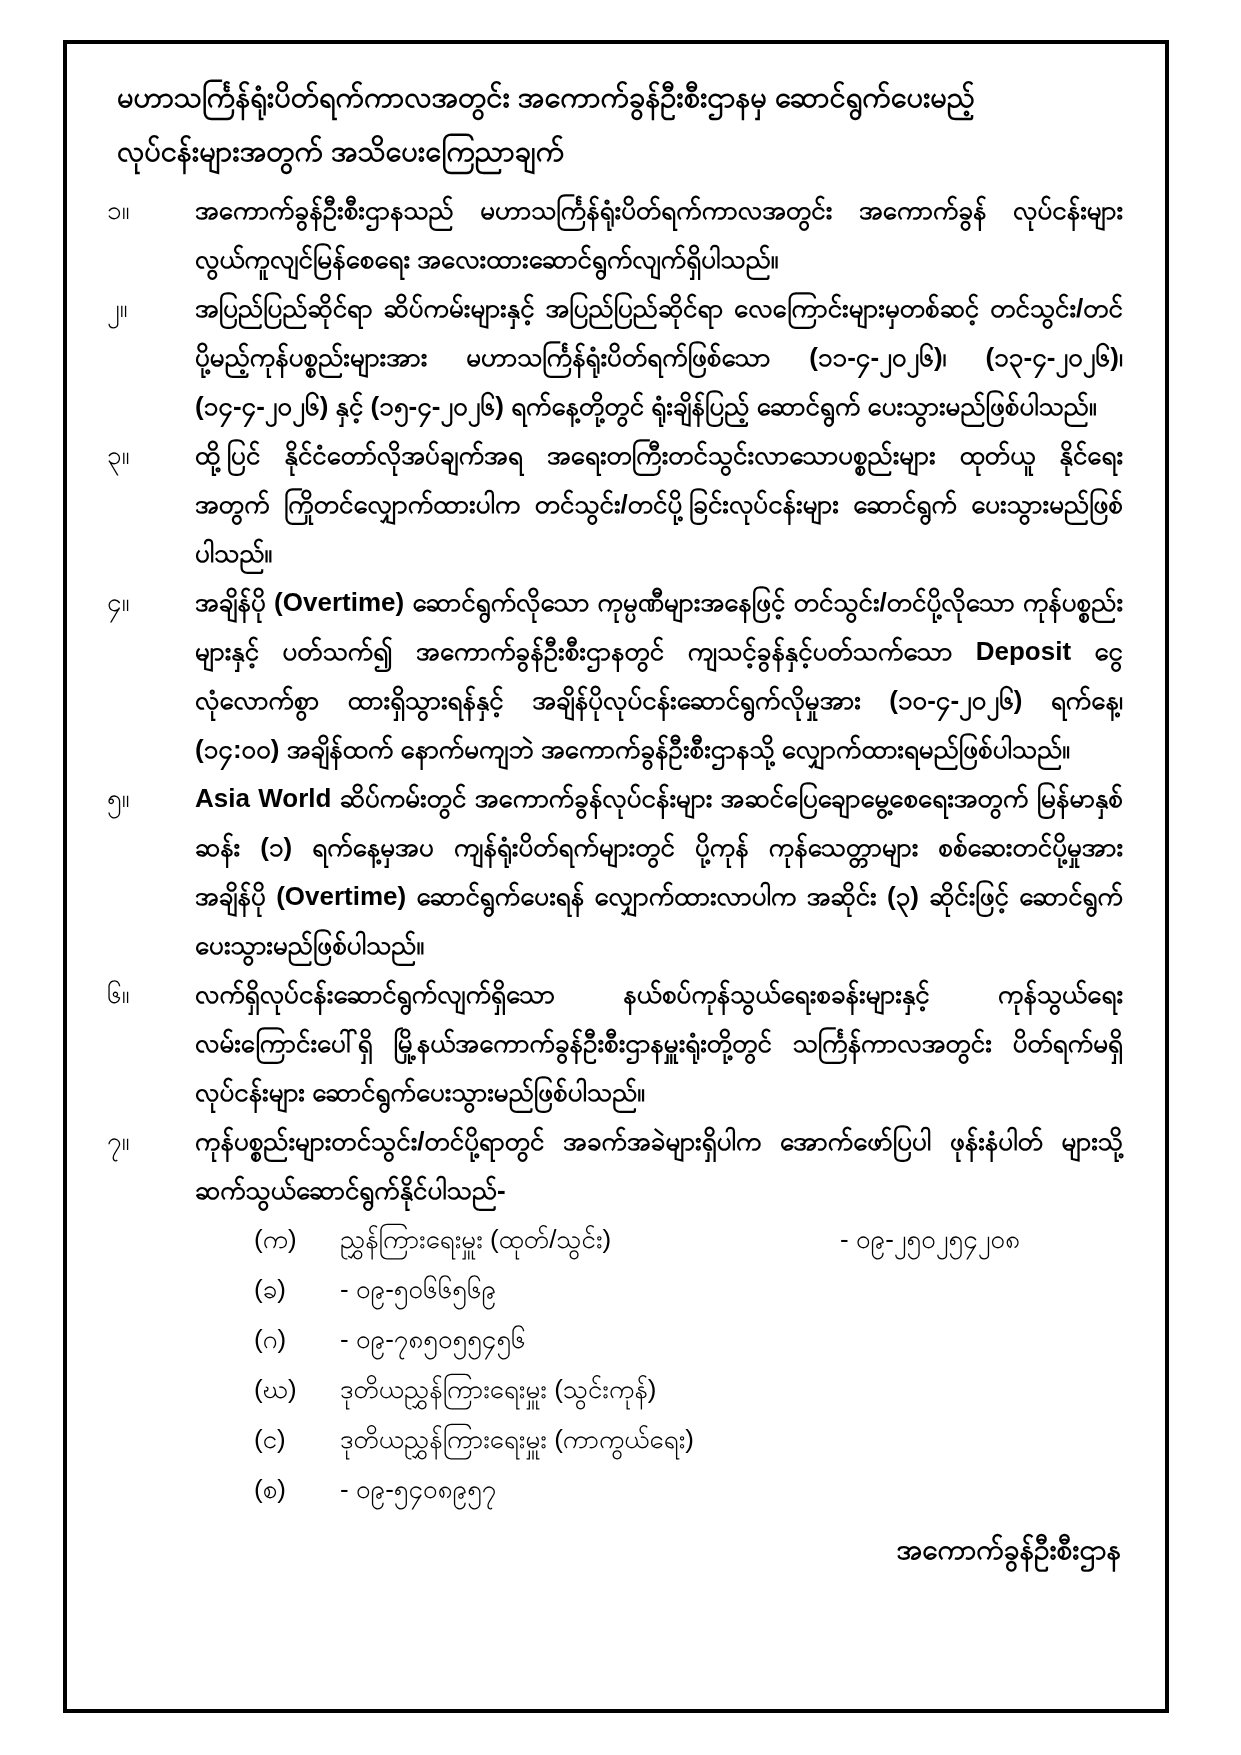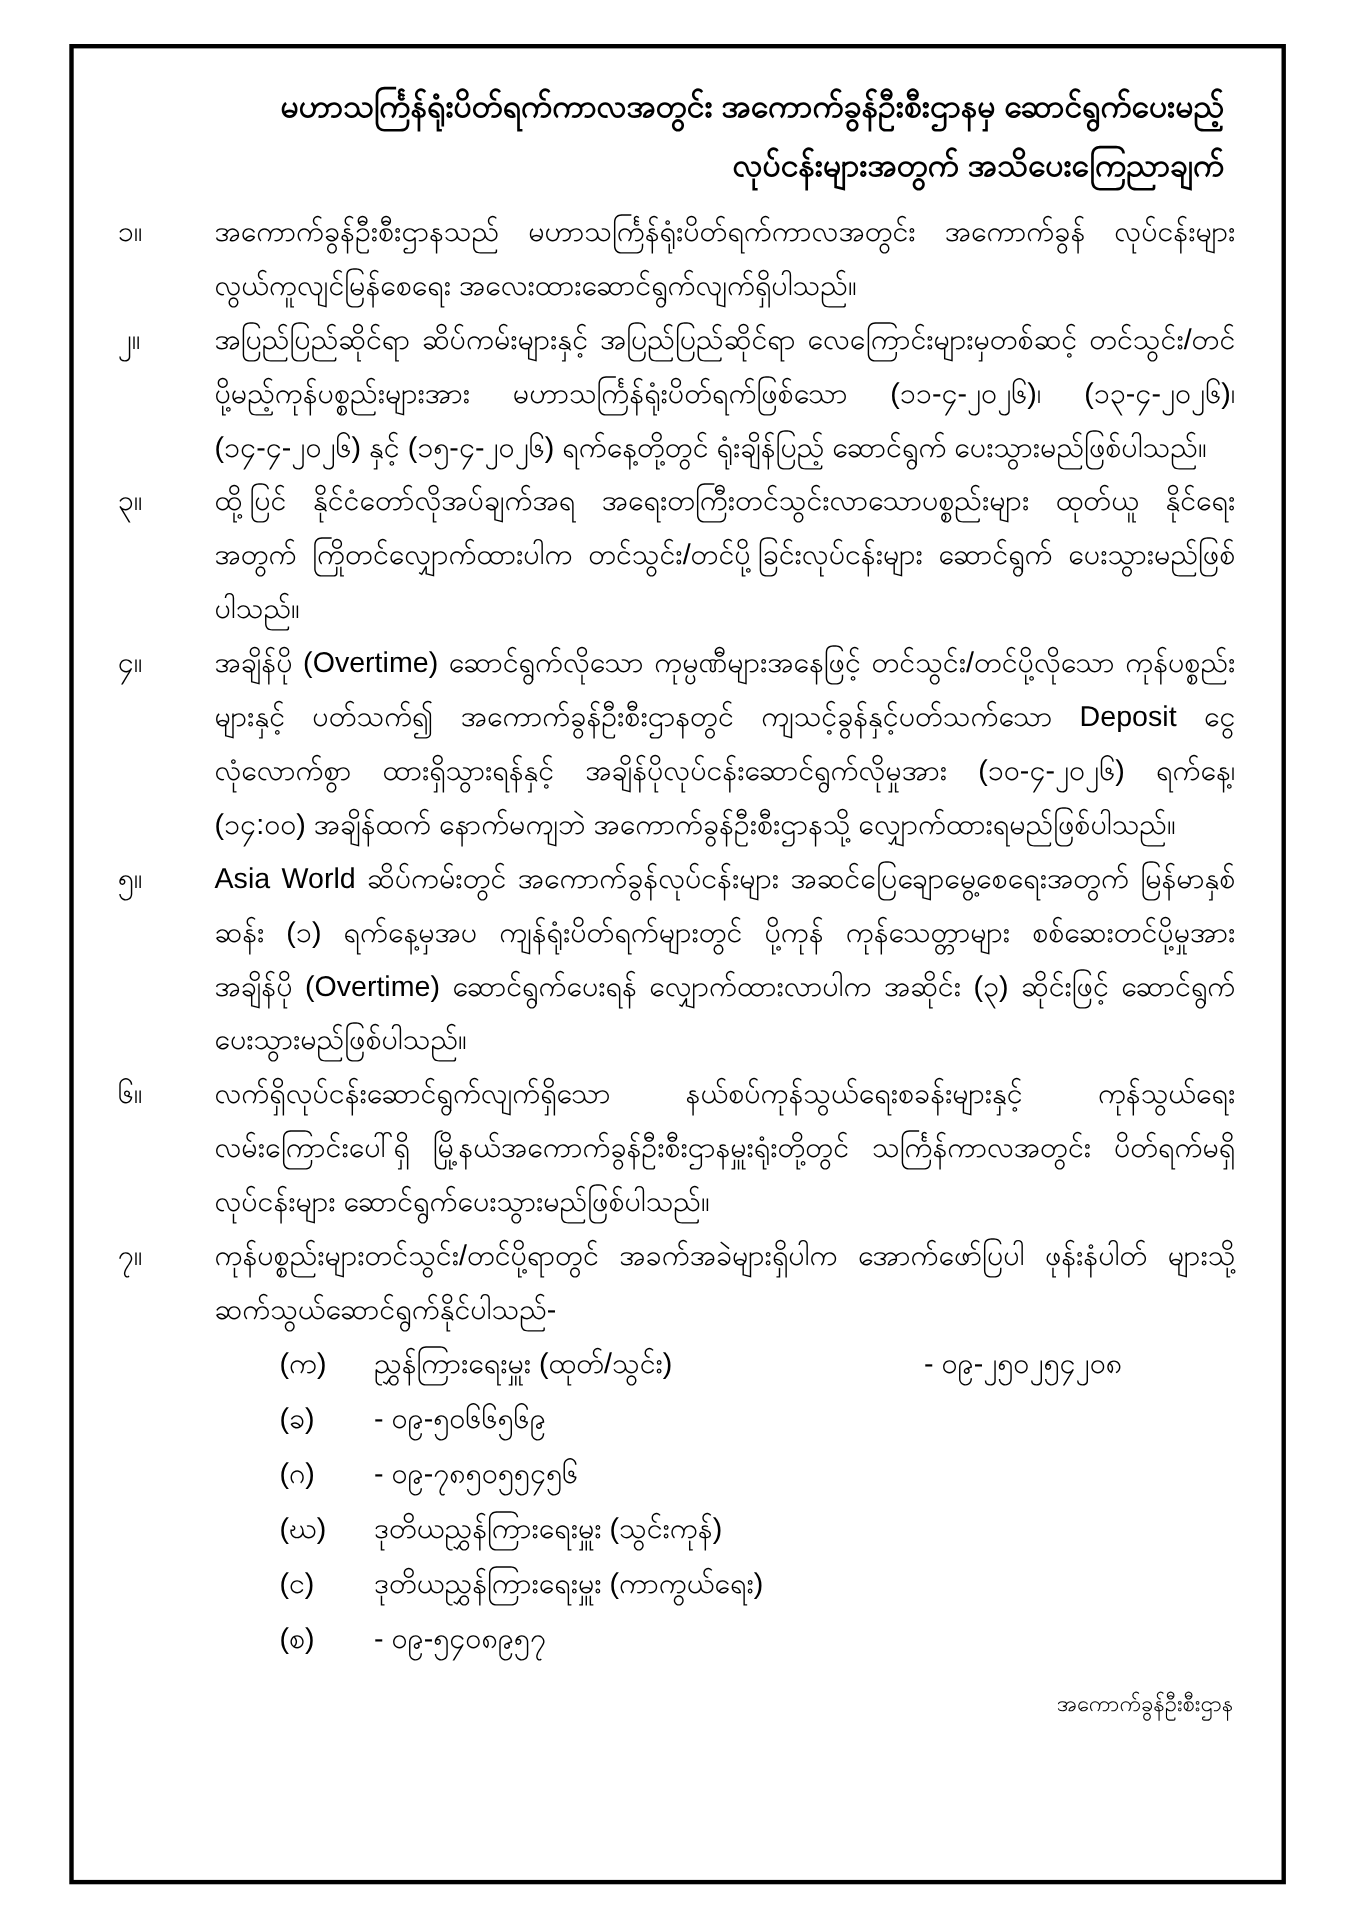--- a/index.html
+++ b/index.html
@@ -25,37 +25,38 @@
     border: 4px solid #000000;
     box-sizing: border-box;
     overflow: hidden;
   }
   .doc-body {
     padding: 24px 42px 0 40px;
     font-size: 26px;
     line-height: 49px;
   }
   .doc-title {
-    text-align: right;
+    text-align: left;
     font-weight: bold;
     font-size: 29px;
     line-height: 54px;
     margin: 2px 10px 8px 10px;
   }
   .para {
     display: flex;
     align-items: flex-start;
   }
   .para-num {
     width: 88px;
     flex-shrink: 0;
   }
   .para-text {
     flex: 1;
     text-align: justify;
+    font-weight: bold;
   }
   .contacts {
     margin-left: 147px;
   }
   .contact-row {
     display: flex;
     align-items: flex-start;
     min-height: 50px;
   }
   .contact-marker {
@@ -65,22 +66,22 @@
   .contact-role {
     width: 500px;
     flex-shrink: 0;
   }
   .contact-phone {
     flex: 1;
     white-space: nowrap;
   }
   .signature {
     text-align: right;
-    font-weight: normal;
-    font-size: 20px;
+    font-weight: bold;
+    font-size: 28px;
     margin-top: 10px;
     padding-right: 2px;
   }
 </style>
 </head>
 <body>
 
 <div class="page">
   <div class="frame">
     <div class="doc-body">

